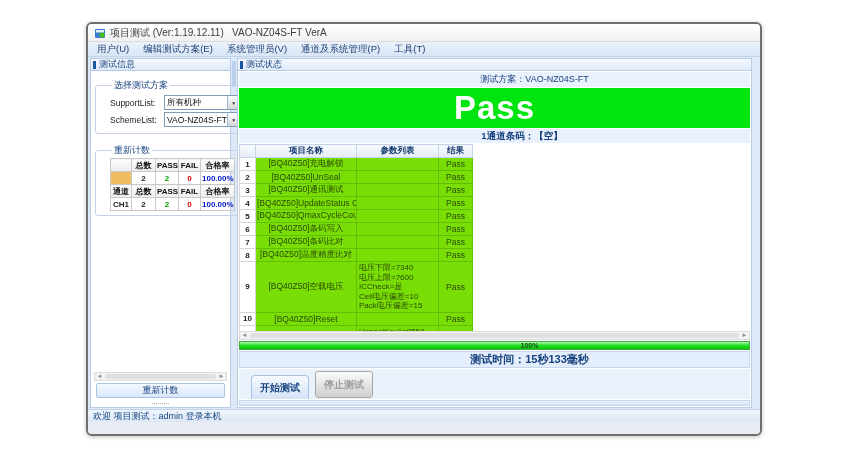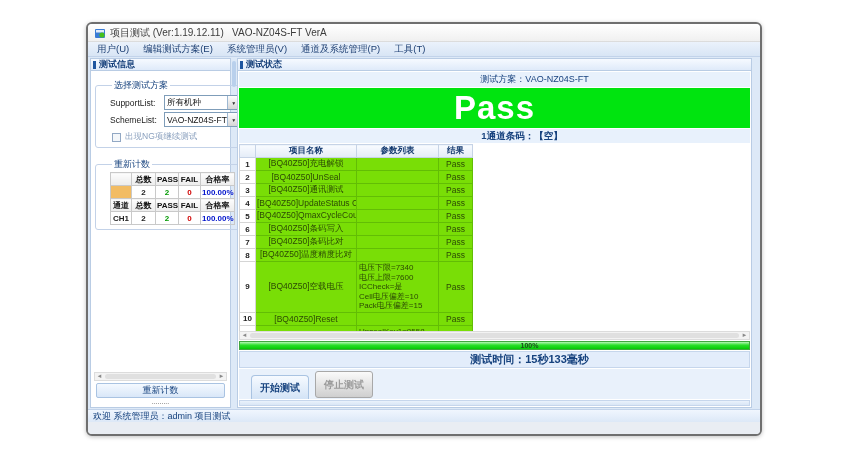--- a/index.html
+++ b/index.html
@@ -17,21 +17,21 @@
   .menubar { height:15px; background:linear-gradient(#ebf2fc,#d8e5f5); border-bottom:1px solid #c2d3ea;
     display:flex; align-items:center; padding:0 2px; flex:0 0 auto; }
   .menu-item { font-size:9.5px; color:#1d3f73; padding:0 7px; white-space:nowrap; }
 
   .content { flex:1; display:flex; padding:1px 6px 1px 2px; background:#dde9f7; min-height:0; }
 
   .left-panel { width:141px; display:flex; flex-direction:column; flex:0 0 auto; min-height:0;}
   .main-panel { flex:1; display:flex; flex-direction:column; min-width:0; min-height:0; margin-right:2px; }
 
   .panel-header { height:13px; background:linear-gradient(#f6faff,#dfeafa); border:1px solid #b9cce4;
-    display:flex; align-items:center; font-size:9px; font-weight:bold; color:#153f7a; padding-left:2px; gap:3px; flex:0 0 auto; }
+    display:flex; align-items:center; font-size:9px; font-weight:normal; color:#153f7a; padding-left:2px; gap:3px; flex:0 0 auto; }
   .header-accent { width:3px; height:8px; background:#1d55a0; display:inline-block; }
 
   .panel-body { flex:1; border:1px solid #b9cce4; border-top:none; background:#fff;
     display:flex; flex-direction:column; min-height:0; }
   .left-body { padding:2px 3px 1px; }
 
   .group { border:1px solid #c3d2e8; border-radius:3px; margin:6px 1px 4px; padding:1px 14px 4px; }
   .group legend { font-size:9px; color:#16427e; padding:0 2px; margin-left:2px; }
 
   .field-row { display:flex; align-items:center; margin:2px 0; }
@@ -149,24 +149,20 @@
               <span class="combo-text">所有机种</span>
               <span class="combo-btn">▼</span>
             </div>
           </div>
           <div class="field-row">
             <span class="field-label">SchemeList:</span>
             <div class="combo">
               <span class="combo-text">VAO-NZ04S-FT</span>
               <span class="combo-btn">▼</span>
             </div>
-          </div>
-          <div class="check-row">
-            <span class="checkbox"></span>
-            <span class="check-label">出现NG项继续测试</span>
           </div>
         </fieldset>
 
         <fieldset class="group">
           <legend>重新计数</legend>
           <table class="stats-table">
             <colgroup>
                 <col style="width:21px">
                 <col style="width:24px">
                 <col style="width:23px">
@@ -346,15 +342,15 @@
         <div class="buttons-row">
           <button class="start-btn">开始测试</button>
           <button class="stop-btn" disabled="">停止测试</button>
         </div>
 
         <div class="bottom-strip"></div>
       </div>
     </div>
   </div>
 
-  <div class="statusbar">欢迎 系统管理员：admin 项目测试</div>
+  <div class="statusbar">欢迎 项目测试：admin 登录本机</div>
   <div class="window-bottom"></div>
 </div>
 
 </body></html>

